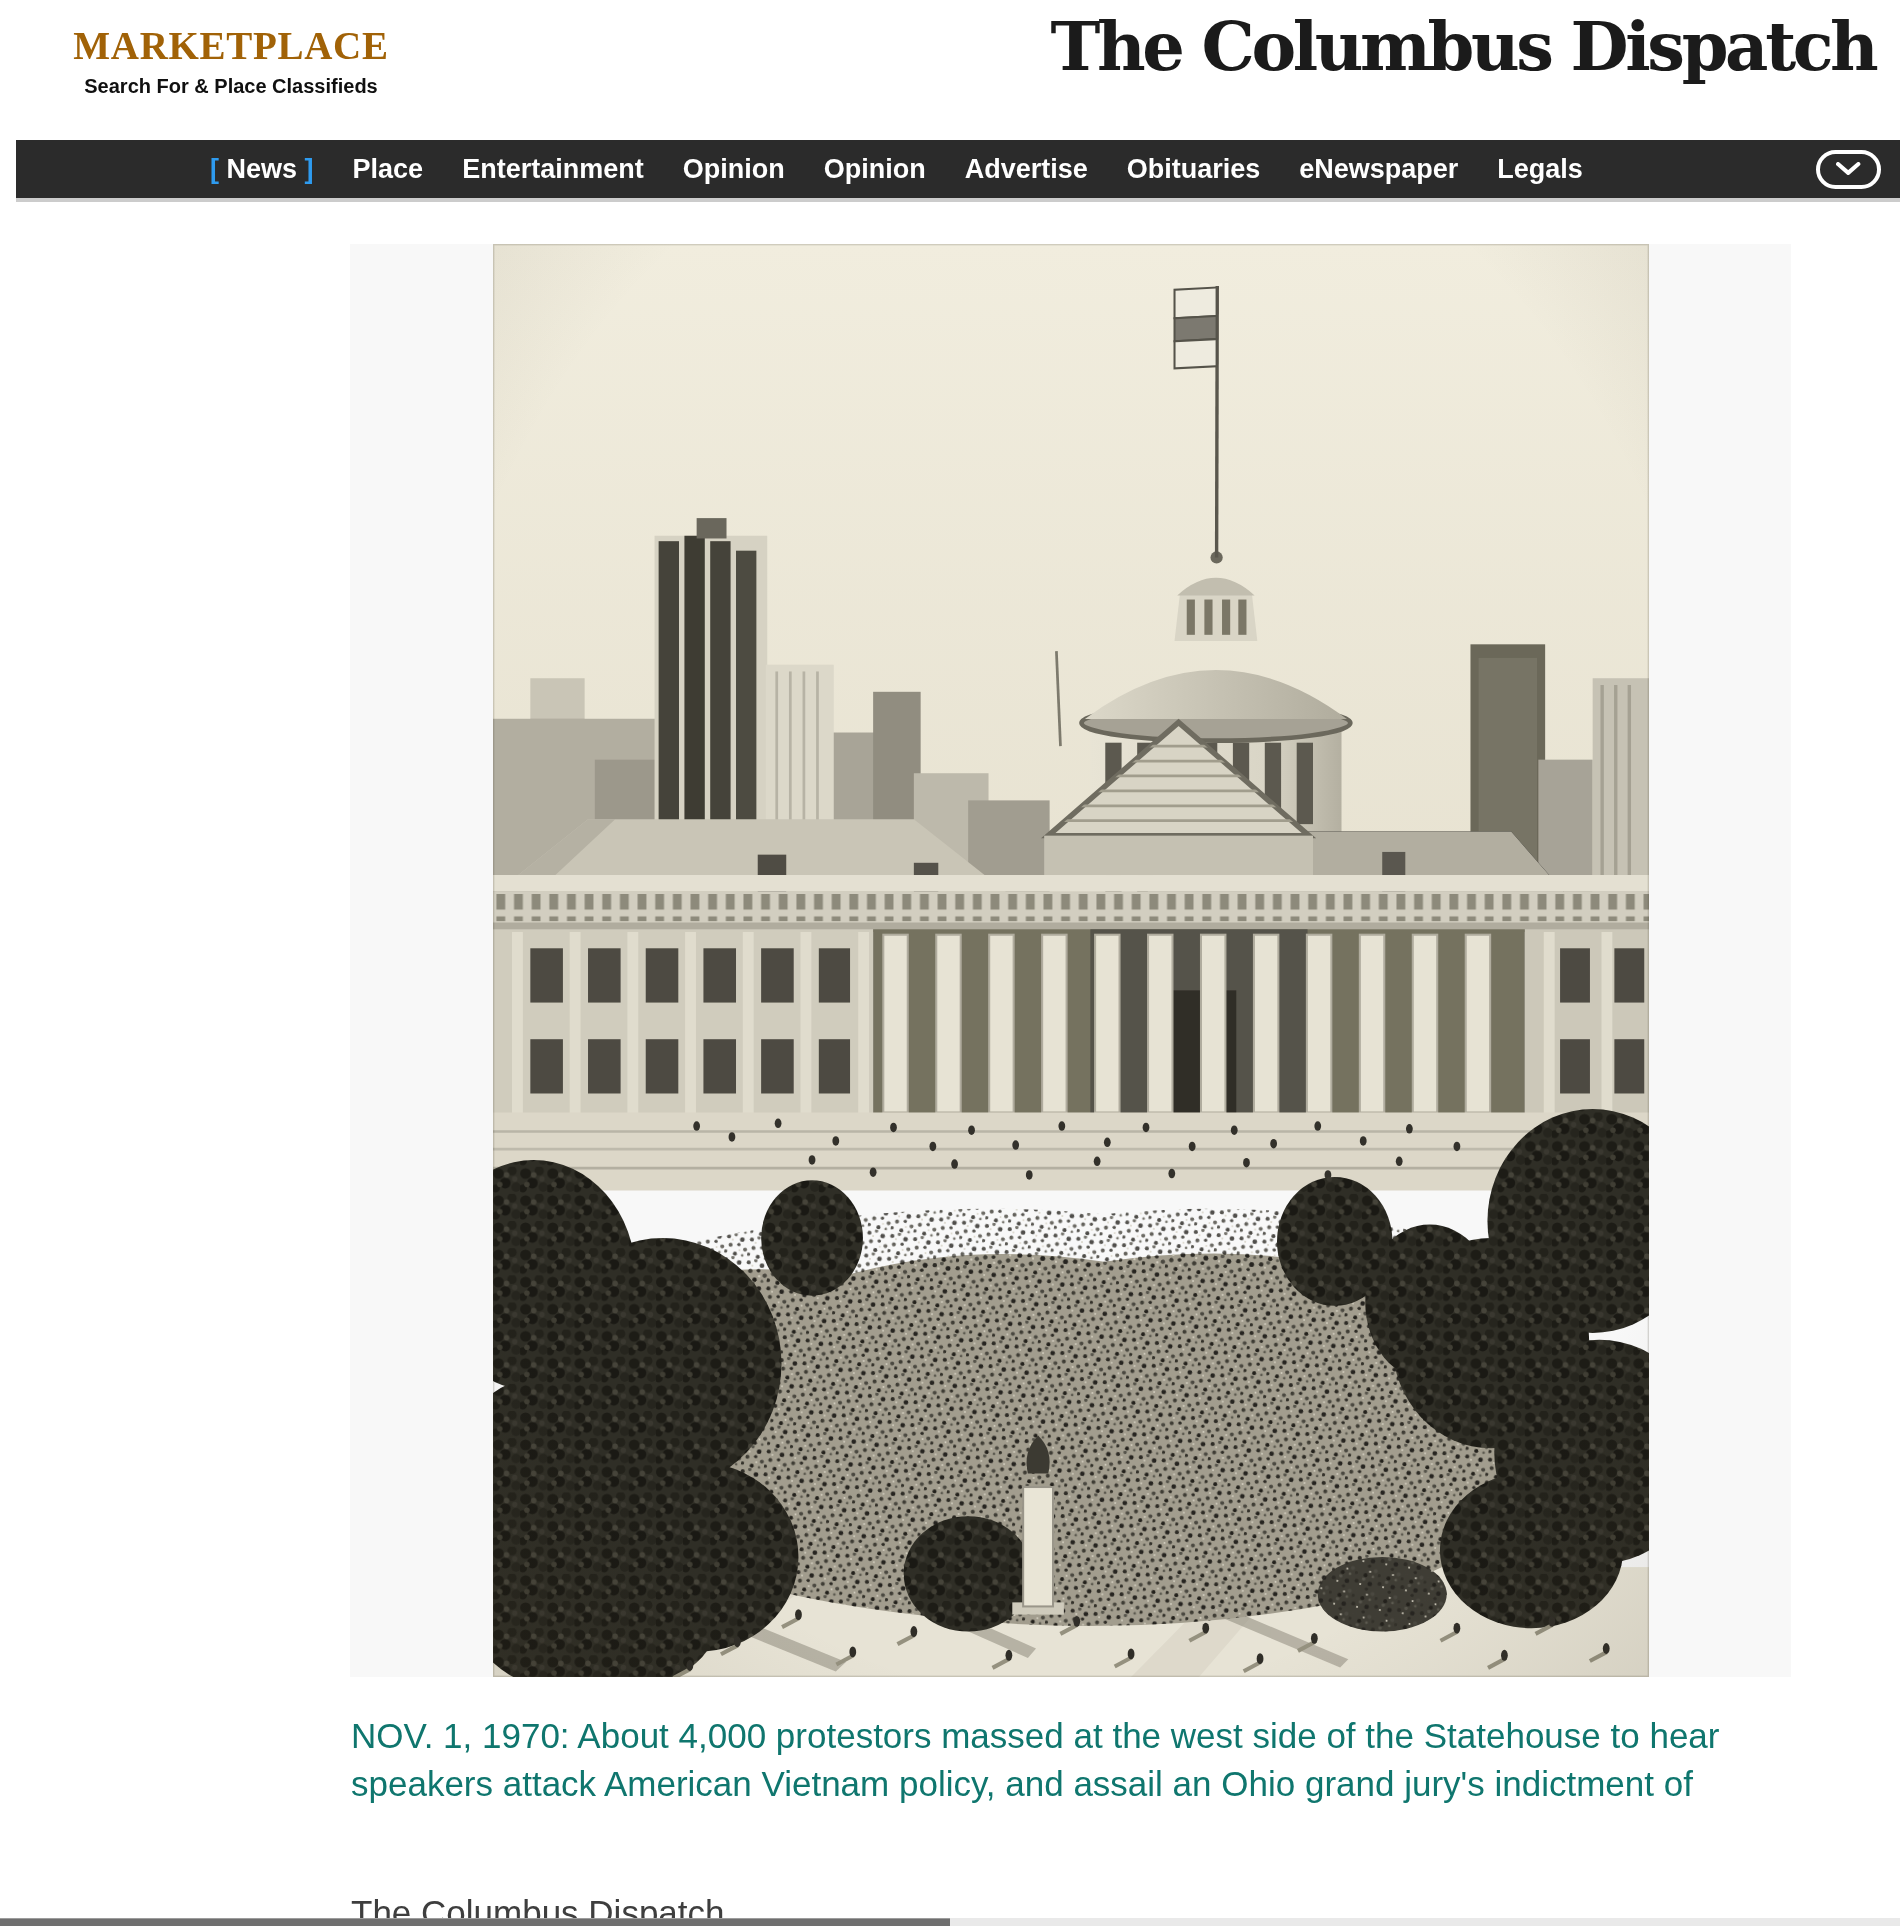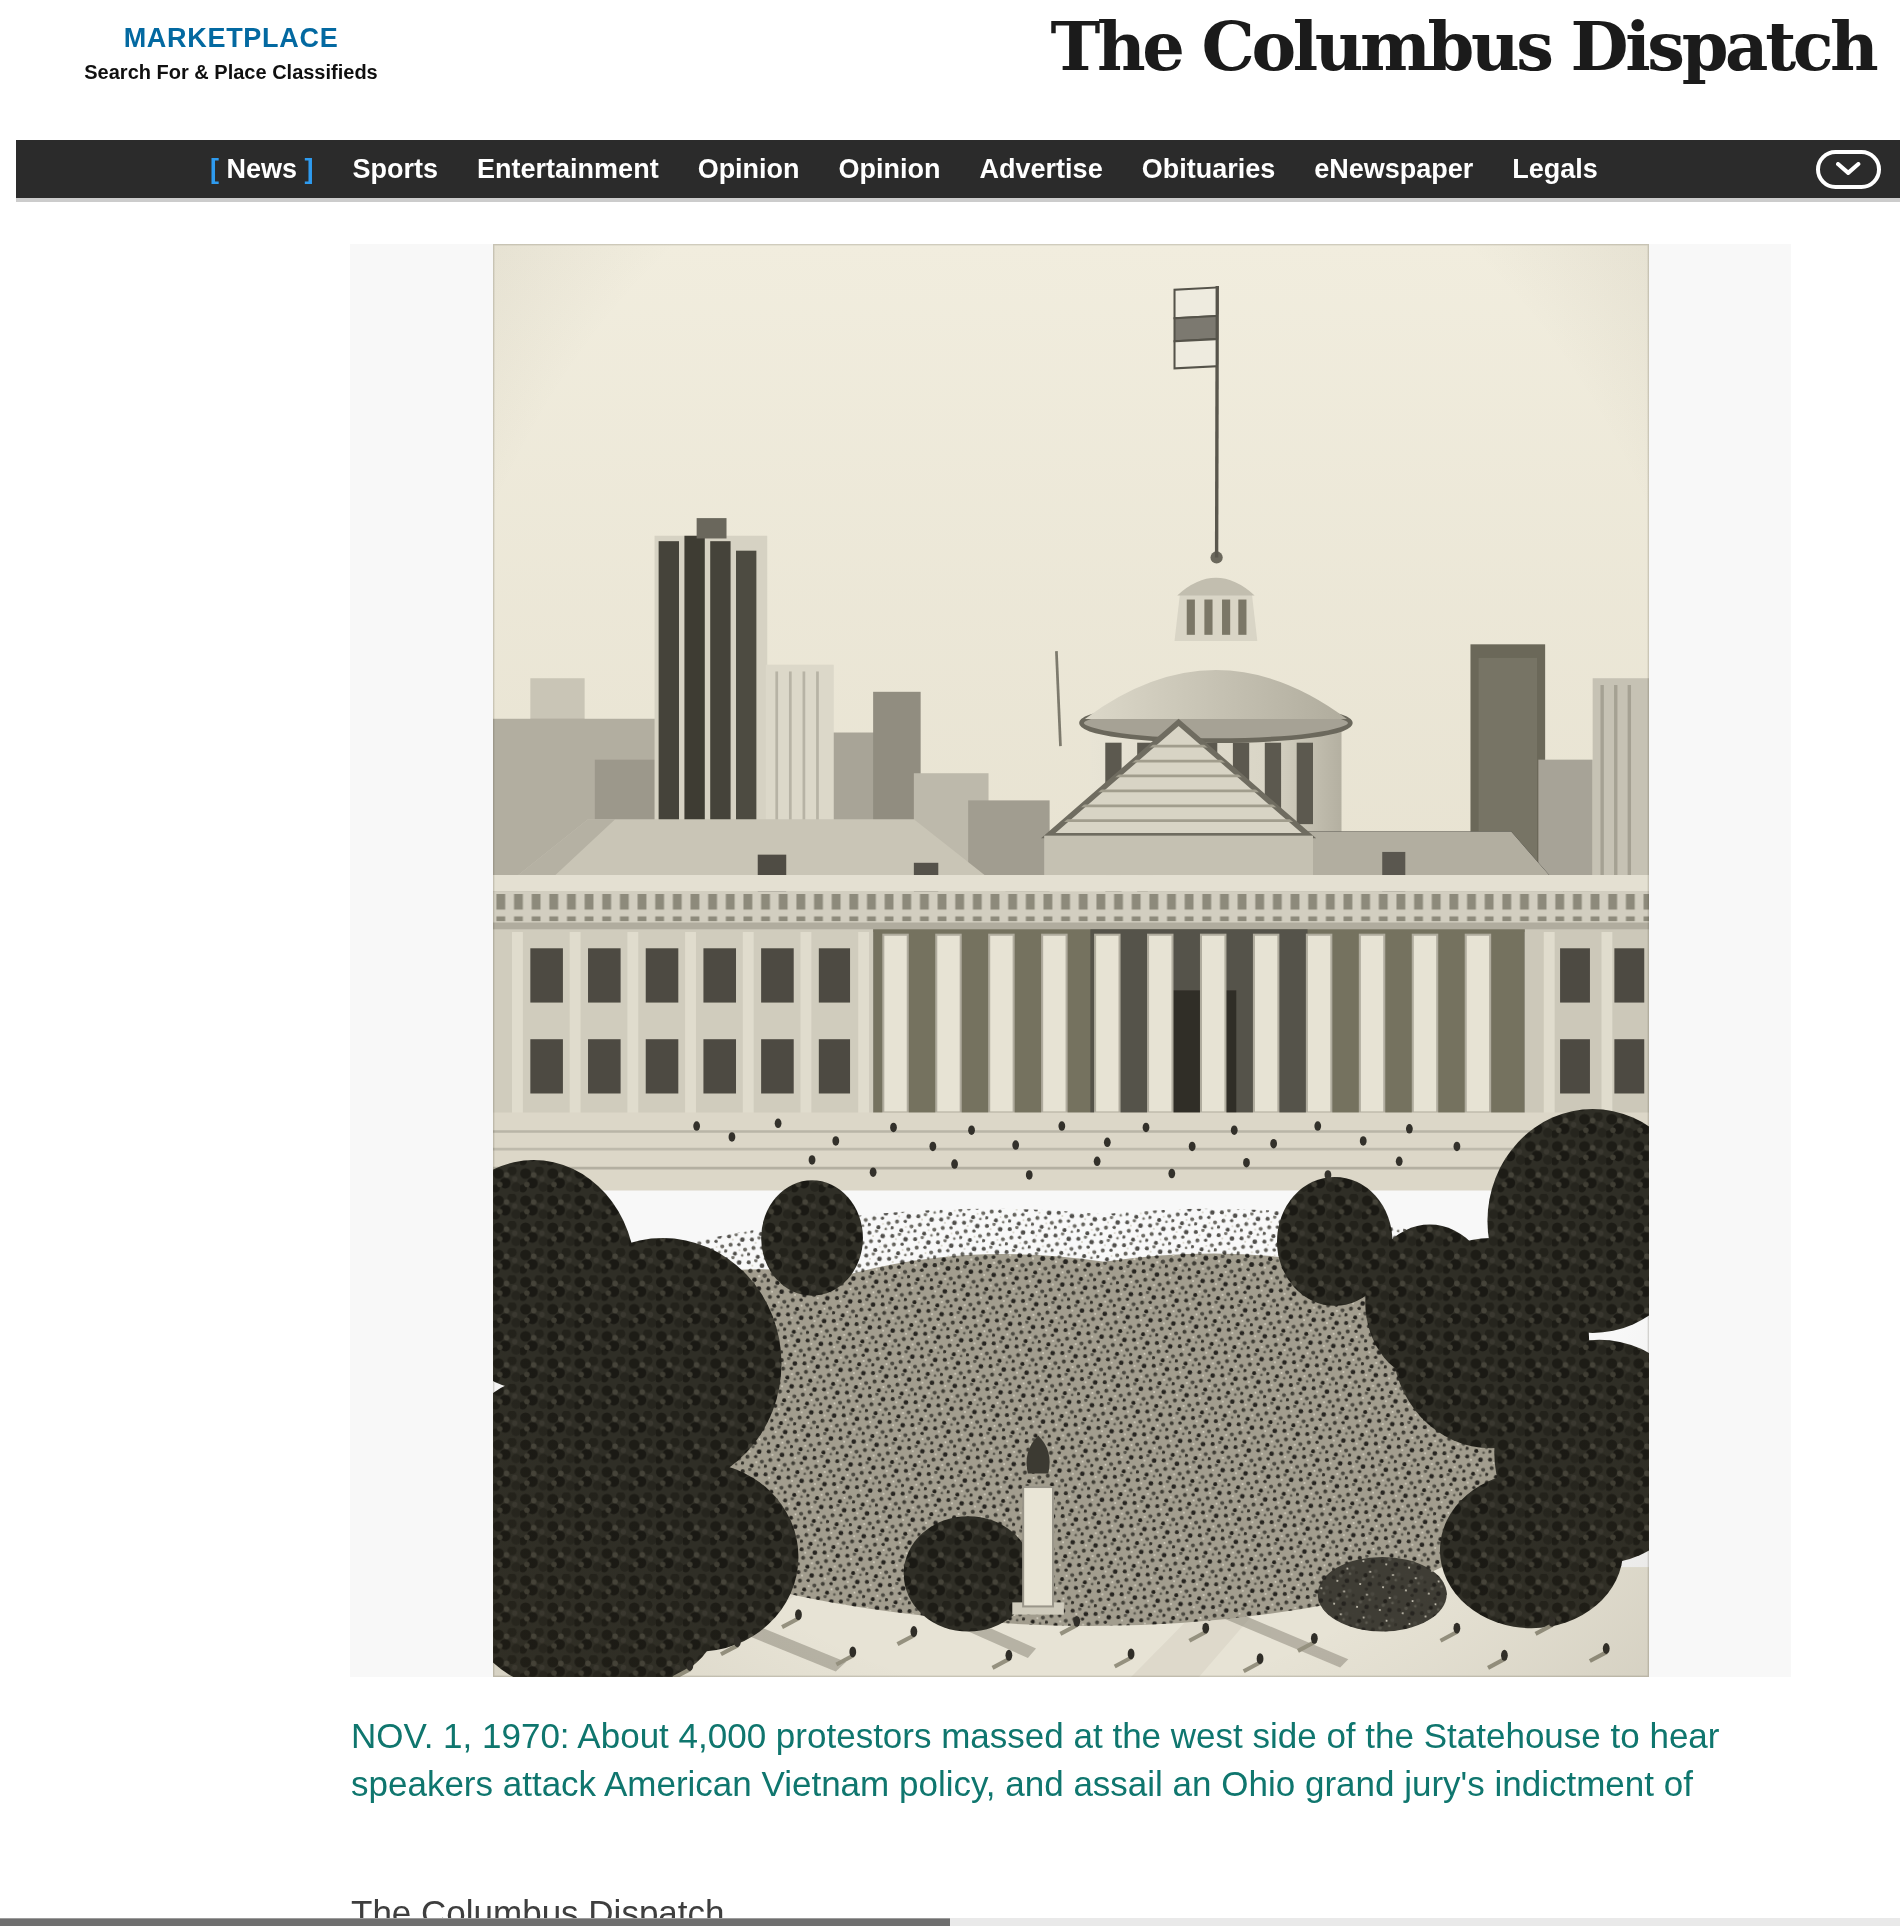--- a/index.html
+++ b/index.html
@@ -3,21 +3,21 @@
 <meta charset="utf-8">
 <style>
   html,body{margin:0;padding:0;}
   body{
     width:1900px;height:1926px;position:relative;overflow:hidden;
     background:#ffffff;font-family:"Liberation Sans", sans-serif;
   }
   
   .mp-block{position:absolute;left:231px;top:23px;transform:translateX(-50%);
     text-align:center;white-space:nowrap;}
-  .mp-title{font-size:27px;font-weight:800;letter-spacing:0.7px;color:#0369a1;}
+  .mp-title{font-size:39px;font-weight:800;letter-spacing:0.7px;color:#a16207;font-family:Liberation Serif, serif;}
   .mp-sub{font-size:20px;font-weight:700;color:#101010;margin-top:6.8px;}
   .masthead{position:absolute;left:1463px;top:6.8px;transform:translateX(-50%);
     font-family:"DejaVu Serif", serif;font-weight:700;font-size:67px;
     letter-spacing:-3.4px;color:#1b1b1b;white-space:nowrap;}
   
   .navbar{position:absolute;left:16px;top:140px;width:1900px;height:62px;
     background:#2b2b2b;border-bottom:4.1px solid #cccccc;
     display:flex;align-items:center;gap:39px;box-sizing:border-box;
     padding-left:194px;font-size:27px;font-weight:bold;color:#ffffff;}
   .nav-item{white-space:nowrap;cursor:pointer;}
@@ -48,21 +48,21 @@
 </div>
 
 <div class="masthead">The Columbus Dispatch</div>
 
 <div class="navbar">
   <div class="nav-item nav-news">
     <span class="bracket">[</span>
     <span>News</span>
     <span class="bracket">]</span>
   </div>
-  <div class="nav-item">Sports</div>
+  <div class="nav-item">Place</div>
   <div class="nav-item">Entertainment</div>
   <div class="nav-item">Opinion</div>
   <div class="nav-item">Opinion</div>
   <div class="nav-item">Advertise</div>
   <div class="nav-item">Obituaries</div>
   <div class="nav-item">eNewspaper</div>
   <div class="nav-item">Legals</div>
   <div class="nav-dd">
     <svg width="24.4" height="13.6" viewBox="0 0 36 20">
       <polyline points="3,3 18,16 33,3" fill="none" stroke="#ffffff" stroke-width="6" stroke-linecap="round" stroke-linejoin="round"></polyline>

